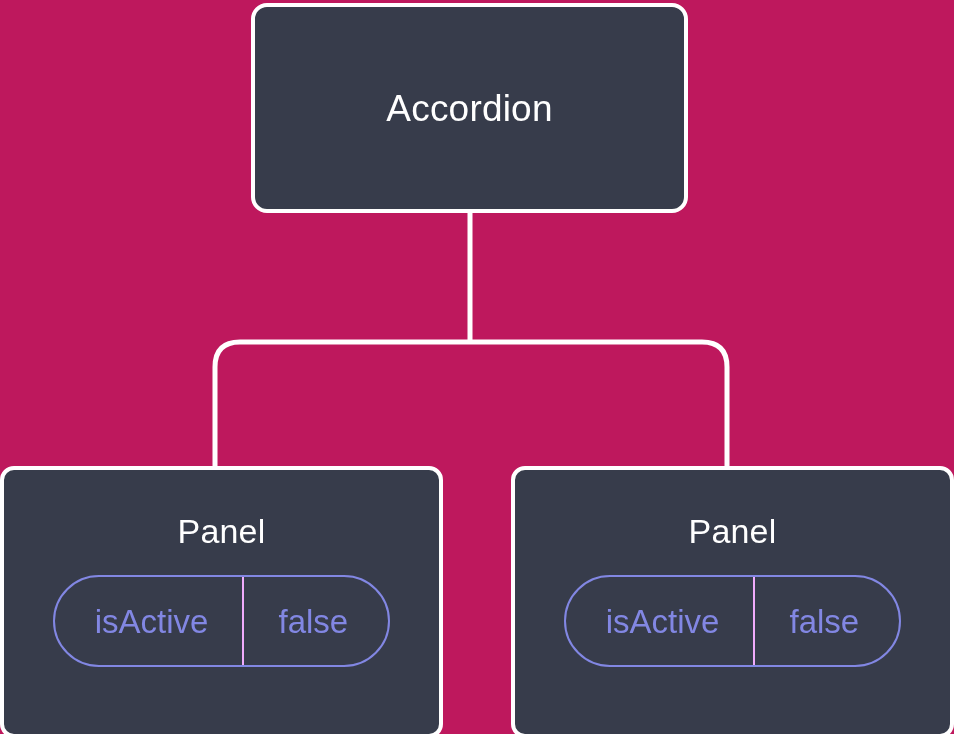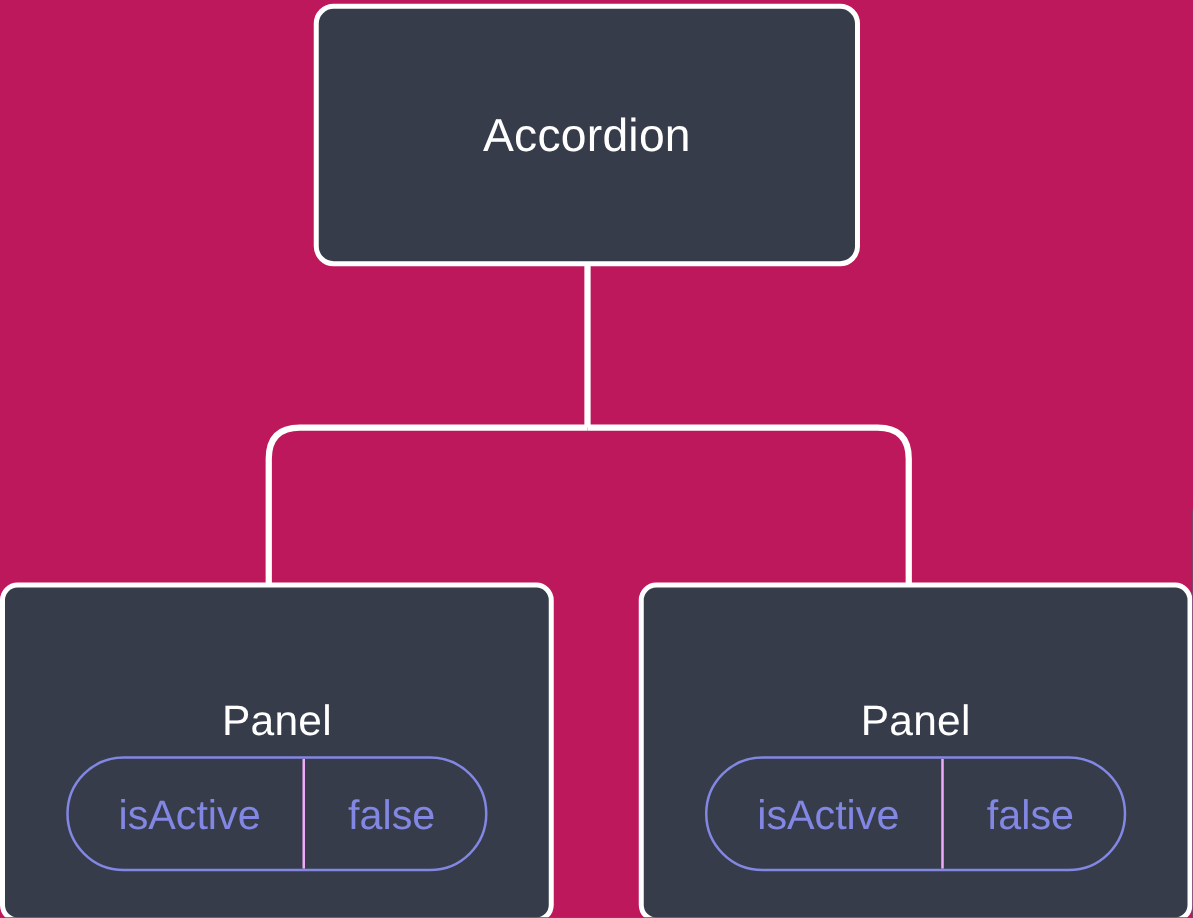--- a/index.html
+++ b/index.html
@@ -76,26 +76,25 @@
     font-weight: 400;
     letter-spacing: 0.2px;
     line-height: 1;
     text-align: center;
     white-space: nowrap;
   }
 
   .node-child-left .node-title,
   .node-child-right .node-title {
     font-size: 34px;
-    margin-top: 46px;
   }
 
   
   .prop-list {
-    margin-top: 11px;
+    margin-top: 27px;
     display: flex;
     flex-direction: column;
     align-items: center;
     gap: 12px;
   }
 
   .prop-pill {
     box-sizing: border-box;
     display: flex;
     align-items: stretch;

